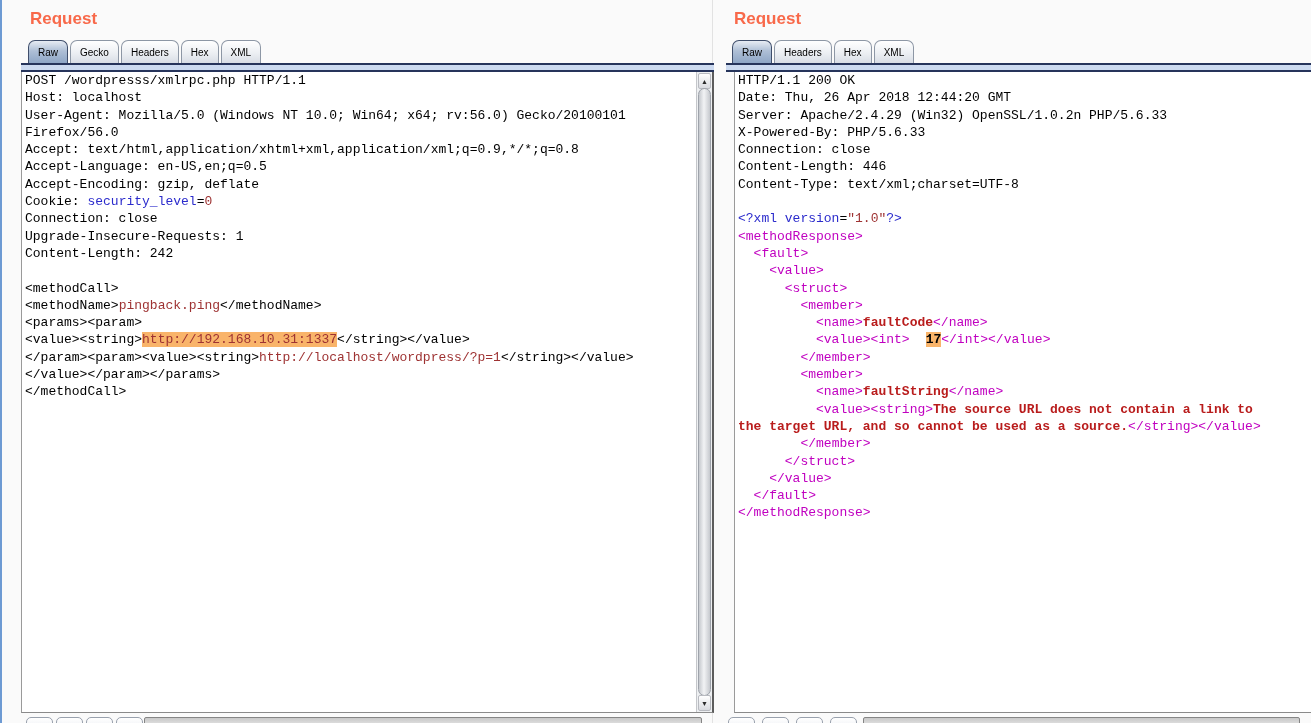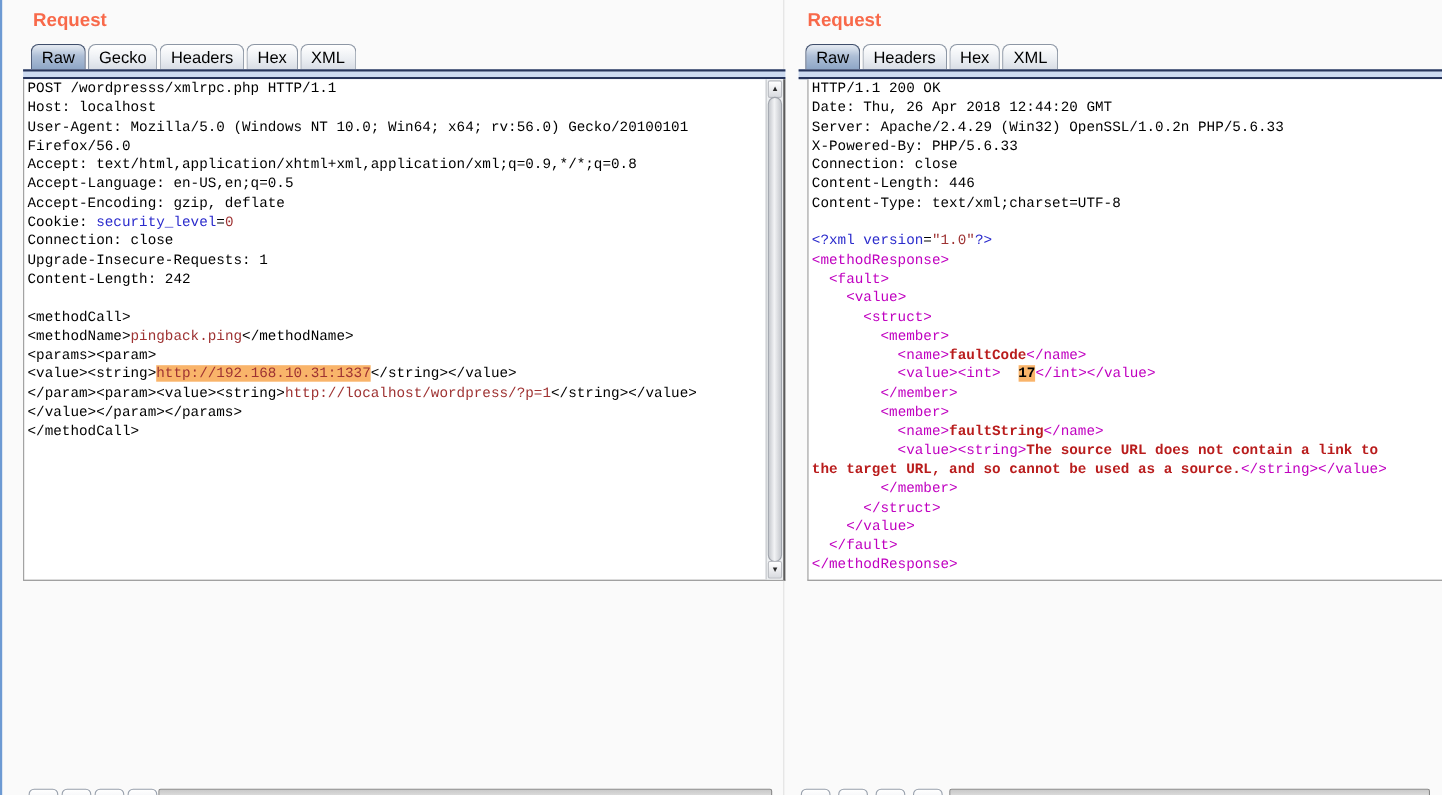--- a/index.html
+++ b/index.html
@@ -18,38 +18,38 @@
     font:bold 17px "Liberation Sans",sans-serif;
     color:var(--title);
   }
   .tabs{
     position:absolute;left:12px;top:40px;height:23px;
     display:flex;align-items:flex-end;
   }
   .tab{
     height:23px;line-height:24px;
     padding:0 9px;margin-right:2px;
-    font-size:15px;color:#000;
+    font-size:10px;color:#000;
     background:linear-gradient(180deg,#ffffff 0%,#eceff3 55%,#d8dde5 100%);
     border:1px solid #8d97a5;border-bottom:none;
     border-radius:7px 7px 0 0;
     box-sizing:border-box;
   }
   .tab.sel{
     background:linear-gradient(180deg,#e7ecf3 0%,#aebfd6 45%,#8ea6c6 100%);
     border-color:#3f4e6b;
   }
   .band{
     position:absolute;top:63px;height:9px;box-sizing:border-box;
     background:var(--band-blue);
     border-top:2px solid var(--band-border);
     border-bottom:2px solid var(--band-border);
   }
   .editor{
-    position:absolute;top:72px;height:456px;
+    position:absolute;top:72px;height:641px;
     background:#ffffff;box-sizing:border-box;
     border-left:1px solid #9a9a9a;
     border-right:2px solid #5c5c5c;
     border-bottom:1px solid #8a8a8a;
     overflow:hidden;
   }
   .code{
     position:absolute;left:3px;top:0;
     white-space:pre;
     font:13px/17.3px "Liberation Mono","DejaVu Sans Mono",monospace;

